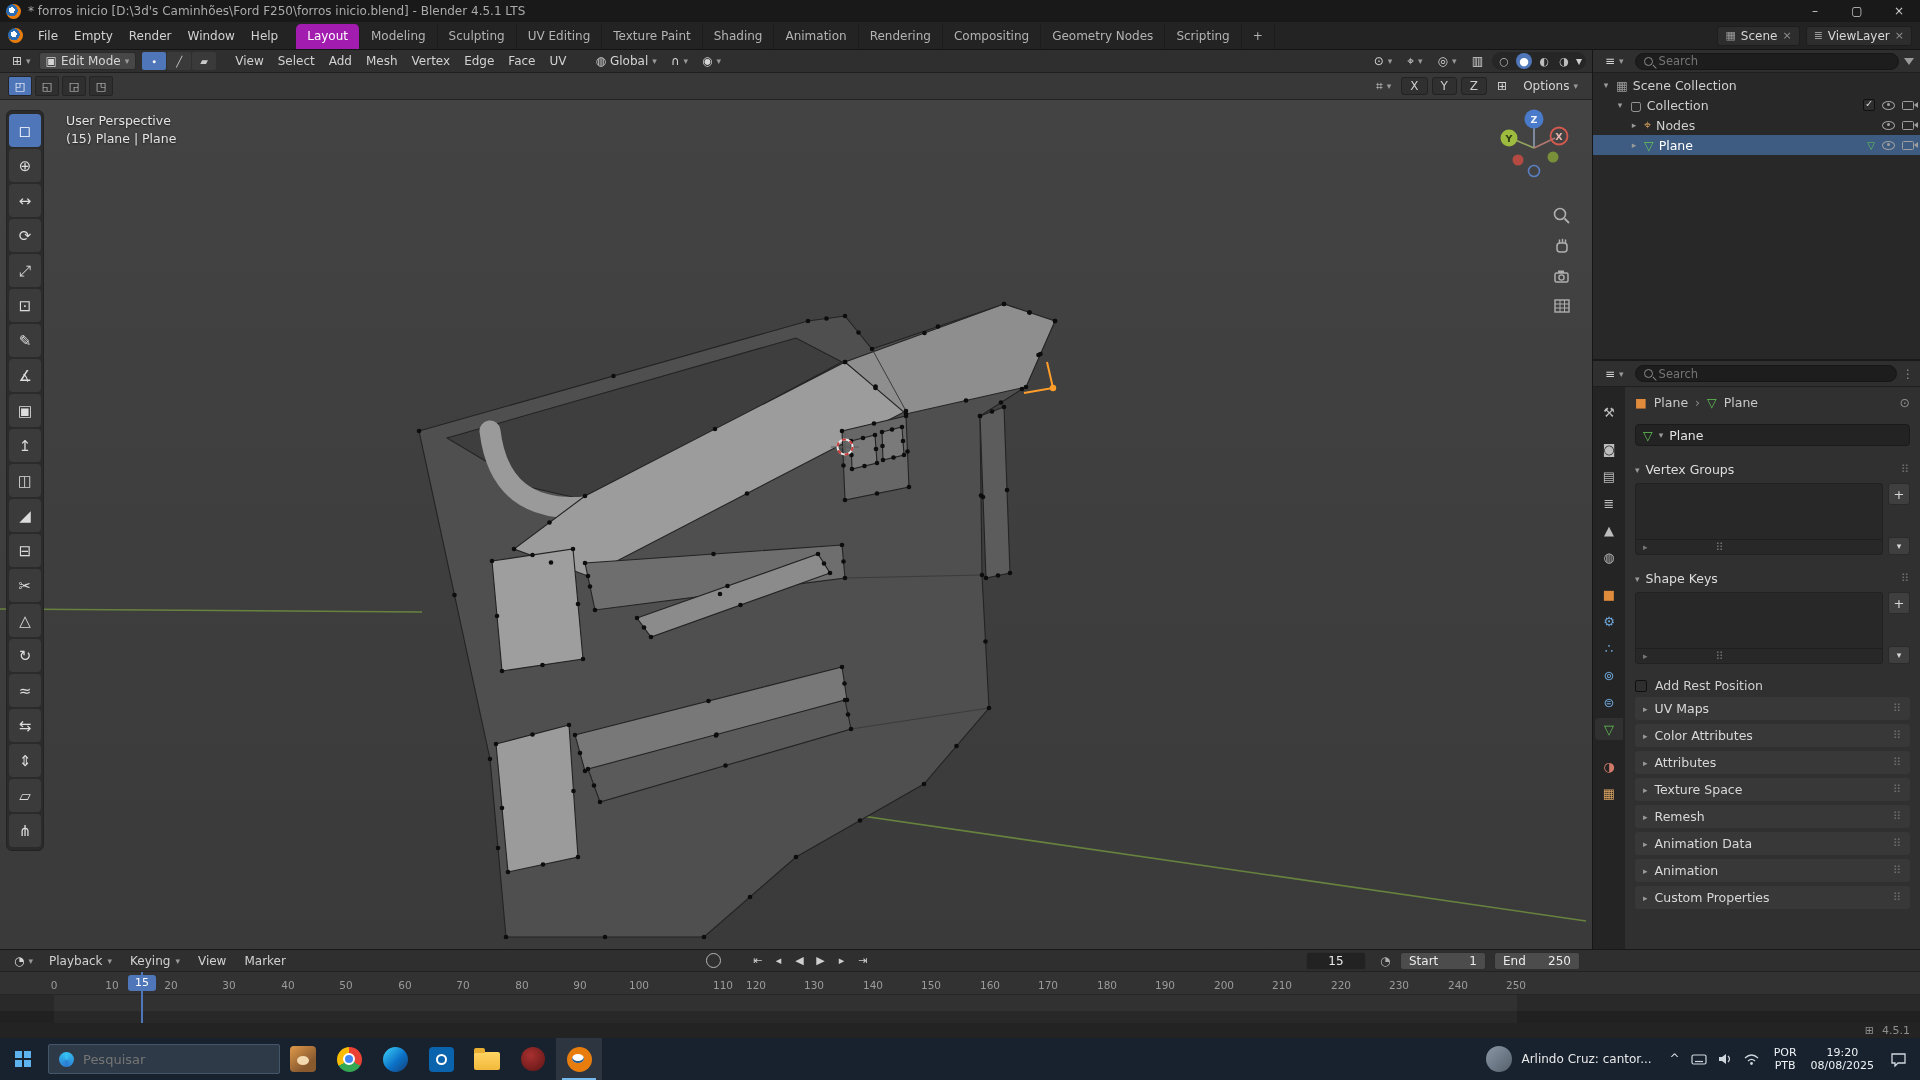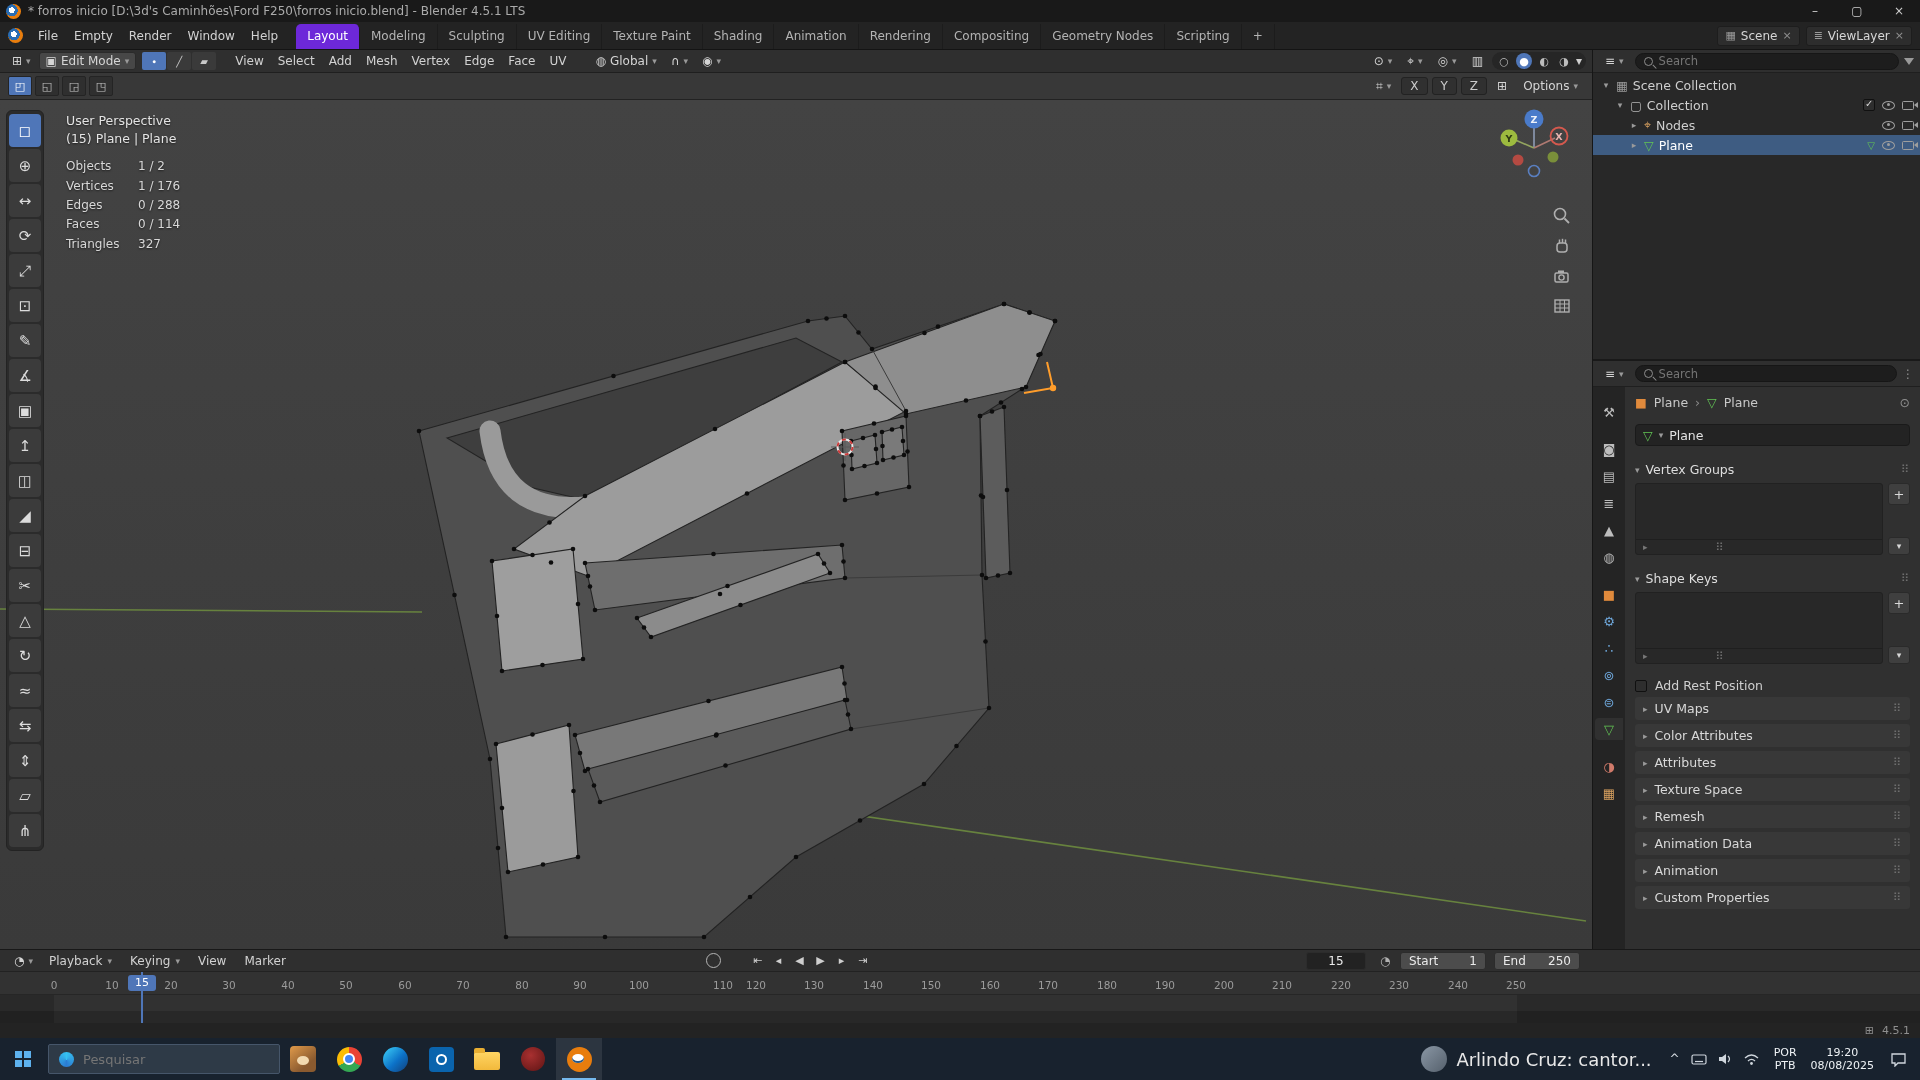--- a/index.html
+++ b/index.html
@@ -11,21 +11,21 @@
   .titlebar{height:22px;background:#191919;display:flex;align-items:center;color:#ababab;font-size:12px;flex:0 0 auto}
   .blogo{width:15px;height:15px;margin:0 7px 0 6px;border-radius:50%;background:radial-gradient(circle at 38% 42%,#fff 0 3px,#2a6db3 3px 6px,#e87d0d 6px)}
   .win-btns{margin-left:auto;display:flex;height:100%}
   .win-btn{width:42px;display:flex;align-items:center;justify-content:center;color:#cfcfcf;font-size:12px}
 
   
   .topbar{height:28px;background:#232323;border-bottom:1px solid #141414;display:flex;align-items:center;flex:0 0 auto}
   .menu-item{padding:4px 8px;color:#d2d2d2}
   .ws-tabs{display:flex;margin-left:10px;height:100%;align-items:flex-end}
   .ws-tab{padding:5px 11px 6px;color:#b3b3b3;border-right:1px solid #1c1c1c;font-size:12px}
-  .ws-tab.active{background:#6d28d9;color:#fff;border-radius:5px 5px 0 0}
+  .ws-tab.active{background:#a21caf;color:#fff;border-radius:5px 5px 0 0}
   .topbar-right{margin-left:auto;display:flex;align-items:center;gap:6px;padding-right:8px}
   .chip{display:flex;align-items:center;gap:5px;background:#2d2d2d;border:1px solid #1d1d1d;border-radius:3px;padding:2px 7px;color:#d6d6d6}
   .chip .ic{color:#9a9a9a;font-size:11px}
   .xdel{color:#8f8f8f;font-size:11px}
 
   
   .main{flex:1;display:flex;min-height:0}
   .vp-col{flex:1;display:flex;flex-direction:column;min-width:0}
   .vp-header{height:23px;background:#2f2f2f;border-bottom:1px solid #1f1f1f;display:flex;align-items:center;padding:0 6px;gap:2px;font-size:12px}
   .hbtn{display:flex;align-items:center;gap:4px;padding:1px 6px;border-radius:3px;color:#d5d5d5}
@@ -156,21 +156,21 @@
   .ic-chrome::after{content:'';position:absolute;left:6.5px;top:6.5px;width:8px;height:8px;border-radius:50%;background:#4285f4;border:2.4px solid #fff}
   .ic-edge{width:25px;height:25px;border-radius:50%;background:linear-gradient(135deg,#35c1f1 10%,#0c72c8 55%,#123f78)}
   .ic-outlook{width:25px;height:25px;border-radius:4px;background:#0a64ad;display:flex;align-items:center;justify-content:center}
   .ic-outlook i{width:11px;height:11px;border:2.6px solid #fff;border-radius:50%}
   .ic-folder{width:26px;height:18px;background:linear-gradient(#ffd563,#f2b93c);border-radius:2px;position:relative;margin-top:4px}
   .ic-folder::before{content:'';position:absolute;top:-4px;left:0;width:11px;height:5px;background:#e8ae32;border-radius:2px 2px 0 0}
   .ic-red{width:24px;height:24px;border-radius:50%;background:radial-gradient(circle at 40% 35%,#a83030,#5e1414)}
   .ic-blender{width:25px;height:25px;border-radius:50%;background:#e87d0d;position:relative}
   .ic-blender::after{content:'';position:absolute;left:5px;top:7px;width:12px;height:9px;border-radius:50%;background:#fff;box-shadow:inset 0 -2px 0 #265787}
   .tb-right{margin-left:auto;display:flex;align-items:center;height:100%}
-  .news{display:flex;align-items:center;gap:9px;color:#e8e8e8;font-size:18px;padding:0 10px;height:100%}
+  .news{display:flex;align-items:center;gap:9px;color:#e8e8e8;font-size:12px;padding:0 10px;height:100%}
   .avatar{width:26px;height:26px;border-radius:50%;background:linear-gradient(135deg,#8a97a5,#55606c)}
   .tray{display:flex;align-items:center;gap:11px;padding:0 8px;color:#d6dce2}
   .tray svg{display:block}
   .stack{text-align:center;font-size:11px;line-height:1.2;color:#eef2f5;padding:0 7px}
   .notif{width:34px;height:100%;display:flex;align-items:center;justify-content:center}
   .desk-sliver{width:5px;height:100%;border-left:1px solid #3a4document654}
 </style>
 </head>
 <body>
 
@@ -467,32 +467,20 @@
             <line x1="845" y1="333" x2="845" y2="361" stroke="#5a5a5a" stroke-width="1"></line>
             <line x1="831" y1="347" x2="859" y2="347" stroke="#5a5a5a" stroke-width="1"></line>
             <circle cx="845" cy="347" r="7.5" fill="none" stroke="#e8e8e8" stroke-width="2"></circle>
             <circle cx="845" cy="347" r="7.5" fill="none" stroke="#cc3b3b" stroke-width="2" stroke-dasharray="4 4"></circle>
           </g>
         </svg>
 
         <div class="overlay-info">
           <div>User Perspective</div>
           <div>(15) Plane | Plane</div>
-          <div class="stats">
-            <span>Objects</span>
-              <span>1 / 2</span>
-            <span>Vertices</span>
-              <span>1 / 176</span>
-            <span>Edges</span>
-              <span>0 / 288</span>
-            <span>Faces</span>
-              <span>0 / 114</span>
-            <span>Triangles</span>
-              <span>327</span>
-          </div>
         </div>
 
         <div class="toolbar">
           <span class="tool-btn active">◻</span>
           <span class="tool-btn">⊕</span>
           <span class="tool-btn">↔</span>
           <span class="tool-btn">⟳</span>
           <span class="tool-btn">⤢</span>
           <span class="tool-btn">⊡</span>
           <span class="tool-btn">✎</span>

